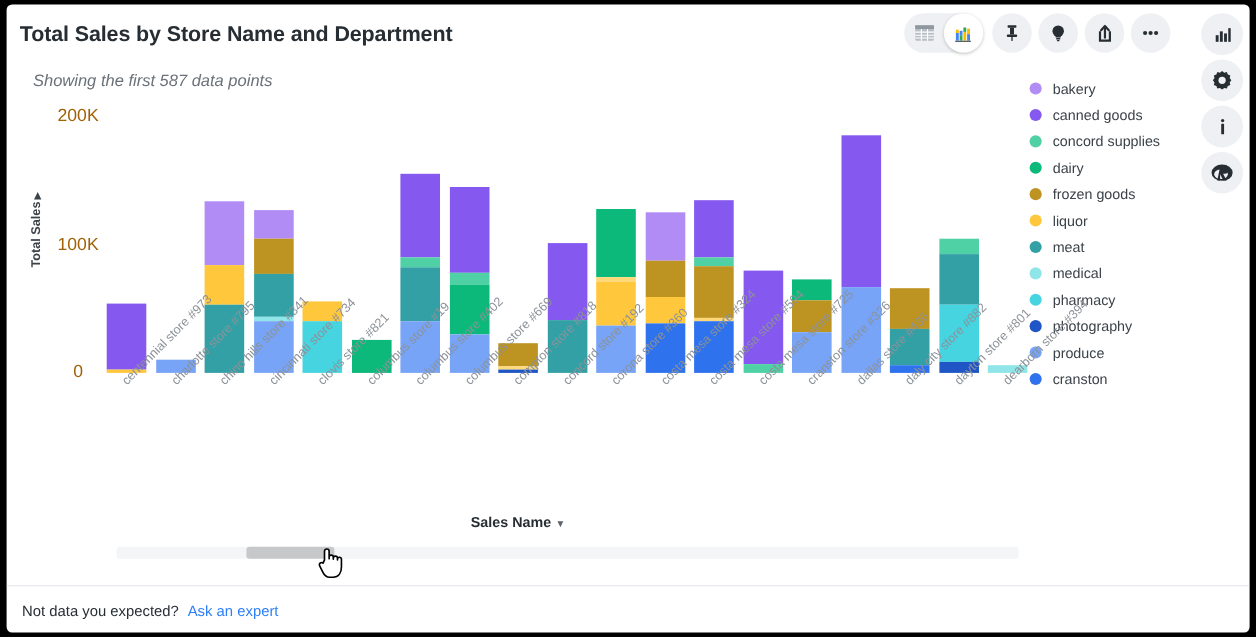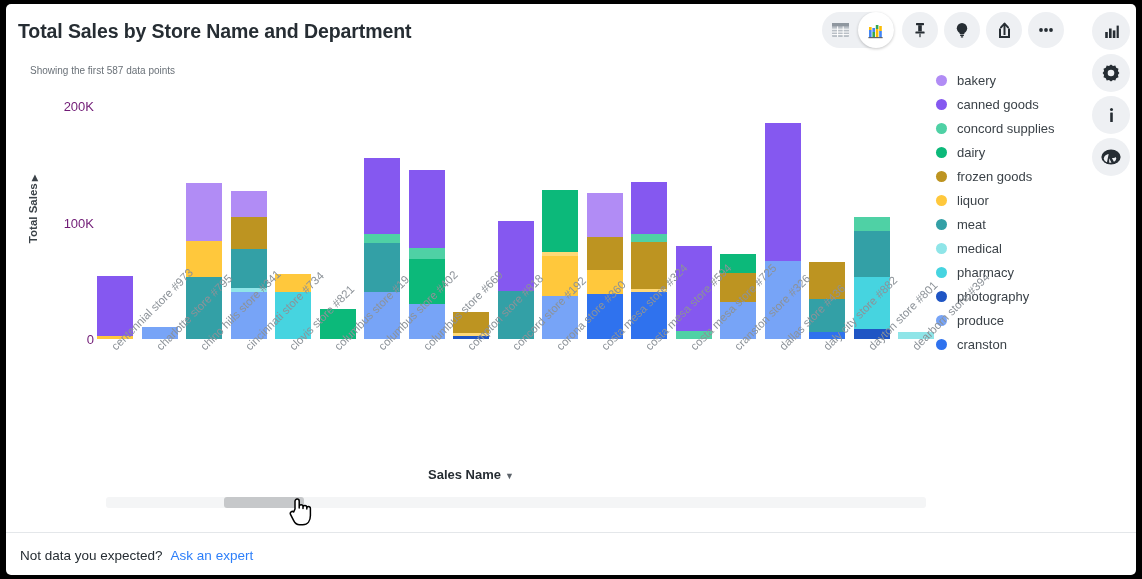--- a/index.html
+++ b/index.html
@@ -28,22 +28,23 @@
     position: absolute;
     left: 12px; top: 16px;
     font-size: 19.5px;
     font-weight: 600;
     color: #262d33;
     letter-spacing: -0.1px;
   }
   #subtitle {
     position: absolute;
     left: 24px; top: 61px;
-    font-size: 10px;
+    font-size: 15px;
     color: #6a7178;
+    font-style: italic;
   }
 
   
   #toolbar {
     position: absolute;
     right: 72px; top: 8px;
     display: flex;
     align-items: center;
     gap: 6px;
   }
@@ -112,23 +113,23 @@
     left: 27px; top: 205px;
     transform: translate(-50%,-50%) rotate(-90deg);
     font-size: 11.5px; font-weight: bold; color: #3b4248;
     white-space: nowrap;
   }
   #ylabel .caret { font-size: 8px; }
   .ytick {
     position: absolute;
     right: 0;
     width: 46px;
-    text-align: right;
-    font-size: 13px;
-    color: #701a75;
+    text-align: center;
+    font-size: 16px;
+    color: #a16207;
     transform: translateY(-50%);
   }
   #yaxis { position: absolute; left: 34px; top: 0; width: 54px; height: 470px; }
 
   #bars {
     position: absolute;
     left: 88px; top: 0;
     width: 840px; height: 336px;
   }
   .bar {

